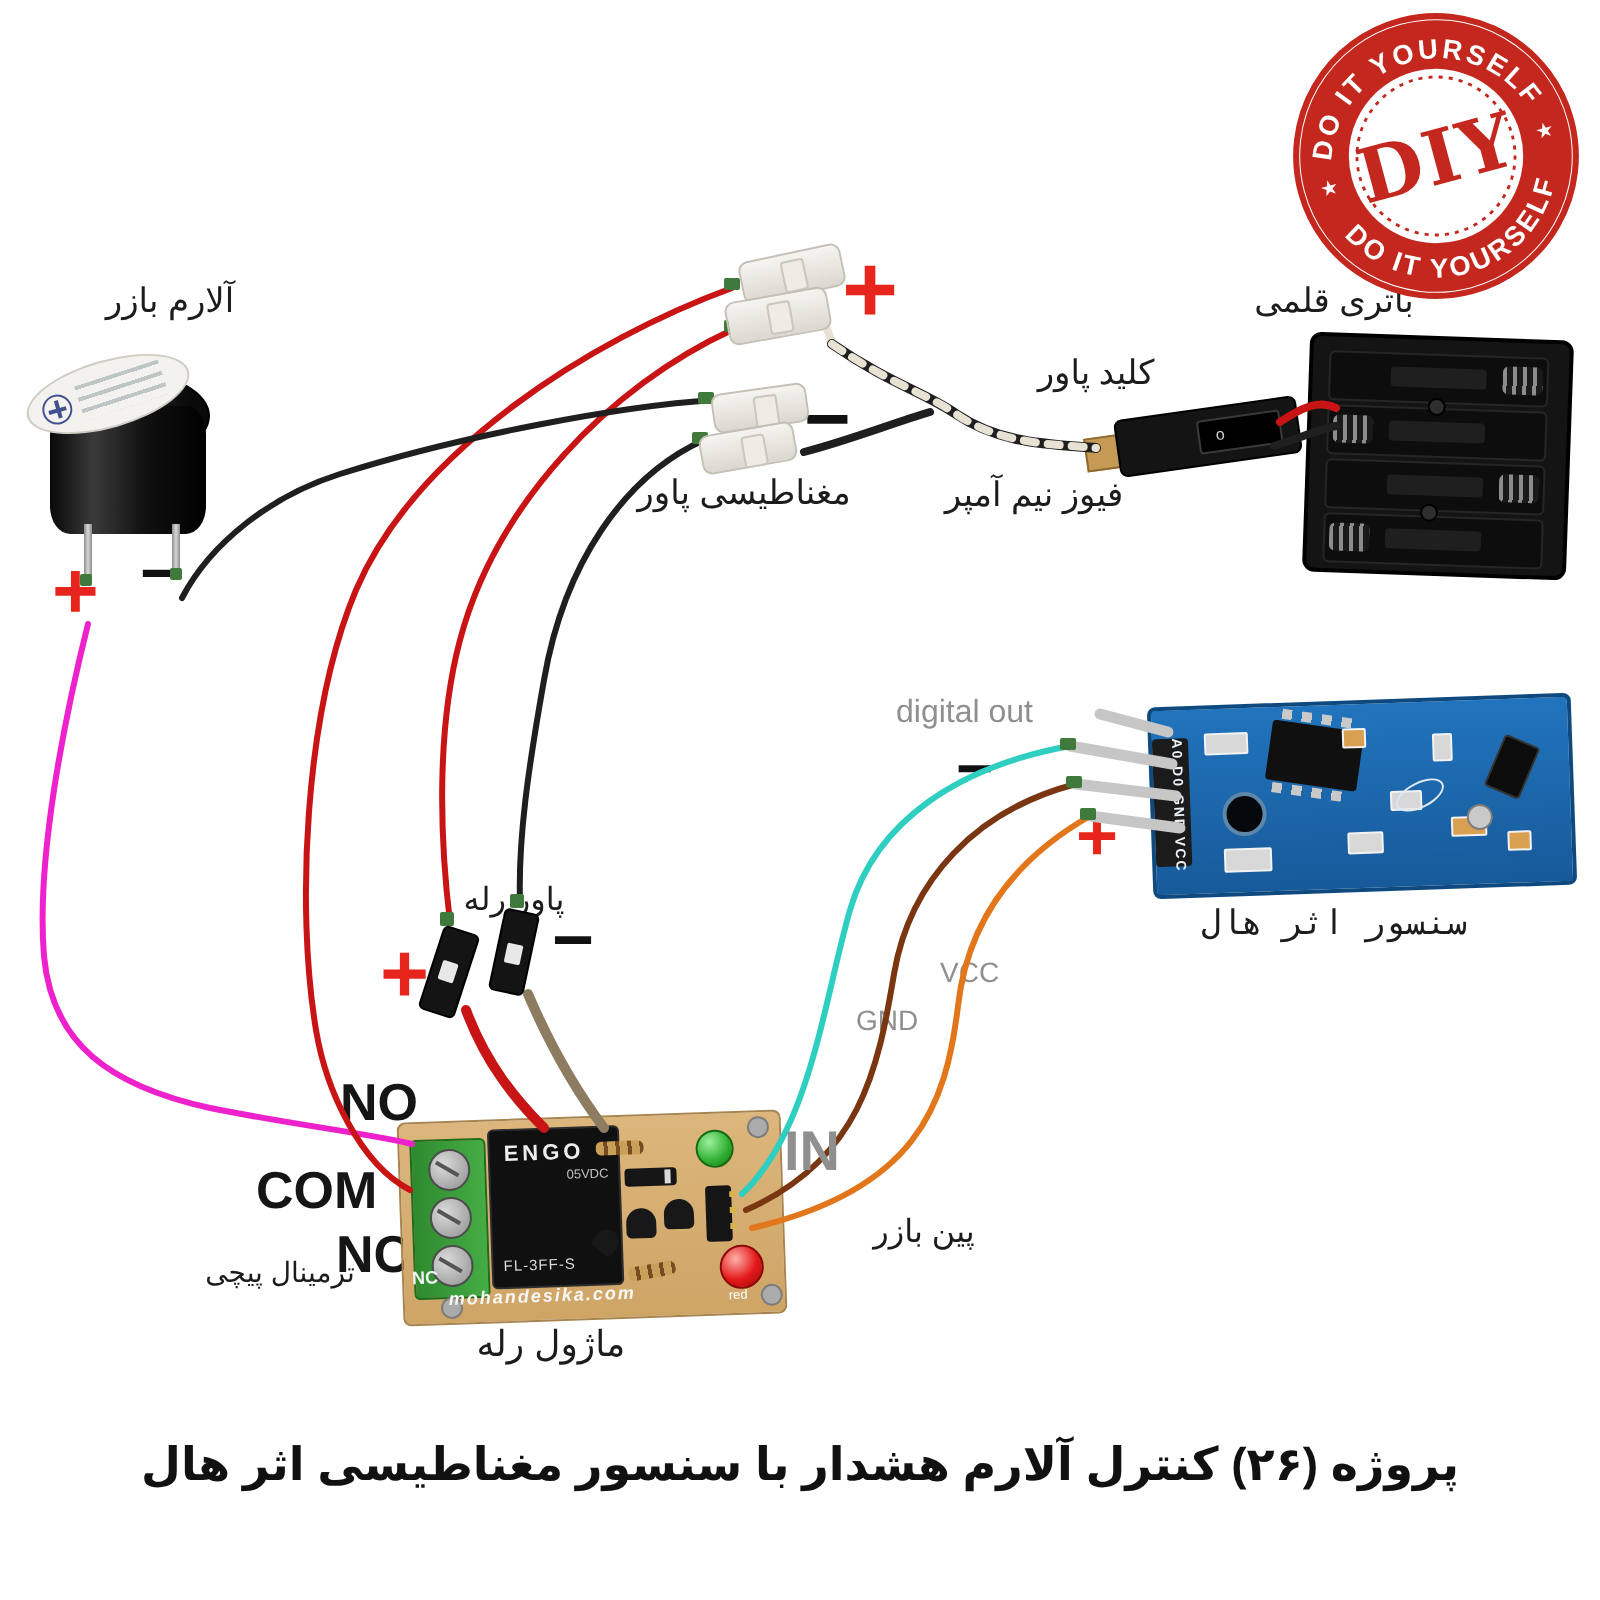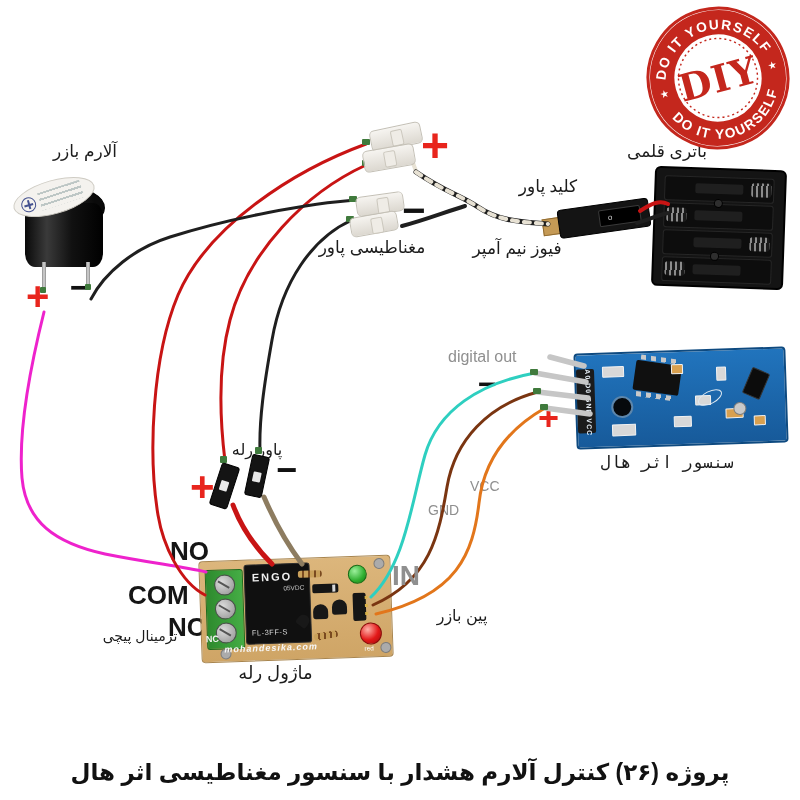--- a/index.html
+++ b/index.html
@@ -86,21 +86,21 @@
     background:repeating-linear-gradient(180deg,#d8b24a 0 3px,transparent 3px 8px);}
   .hole{position:absolute;width:9px;height:9px;border-radius:50%;background:#ababab;border:1px solid #7c7c7c;}
   .site-silk{position:absolute;left:22px;top:83px;font-size:9px;font-weight:700;color:#f7f7f7;letter-spacing:1px;font-style:italic;}
   .nc-silk{position:absolute;left:4px;top:72px;font-size:9px;font-weight:700;color:#f2f2f2;}
   .red-silk{position:absolute;left:162px;top:88px;font-size:6.5px;color:#fff;}
 
   .jumper{position:absolute;width:17px;height:42px;background:#141414;border:1px solid #000;border-radius:3px;z-index:6;}
   .jumper:after{content:"";position:absolute;left:4px;top:16px;width:8px;height:10px;background:#e8e8e8;border-radius:1px;}
 
   .caption1{position:absolute;left:0;top:719px;width:800px;text-align:center;direction:rtl;
-    font-size:23px;font-weight:700;color:#111;margin-top:40px;}
+    font-size:23px;font-weight:700;color:#111;}
   .caption2{position:absolute;left:0;top:750px;width:800px;text-align:center;direction:rtl;
     font-size:25px;font-weight:700;color:#1d14c8;}
   .caption2 .tail{color:#111;}
 </style>
 </head>
 <body>
 
 <div id="canvas">
 
   <svg class="abs" style="left:642px;top:2px;z-index:7;" width="152" height="152" viewBox="0 0 150 150">

